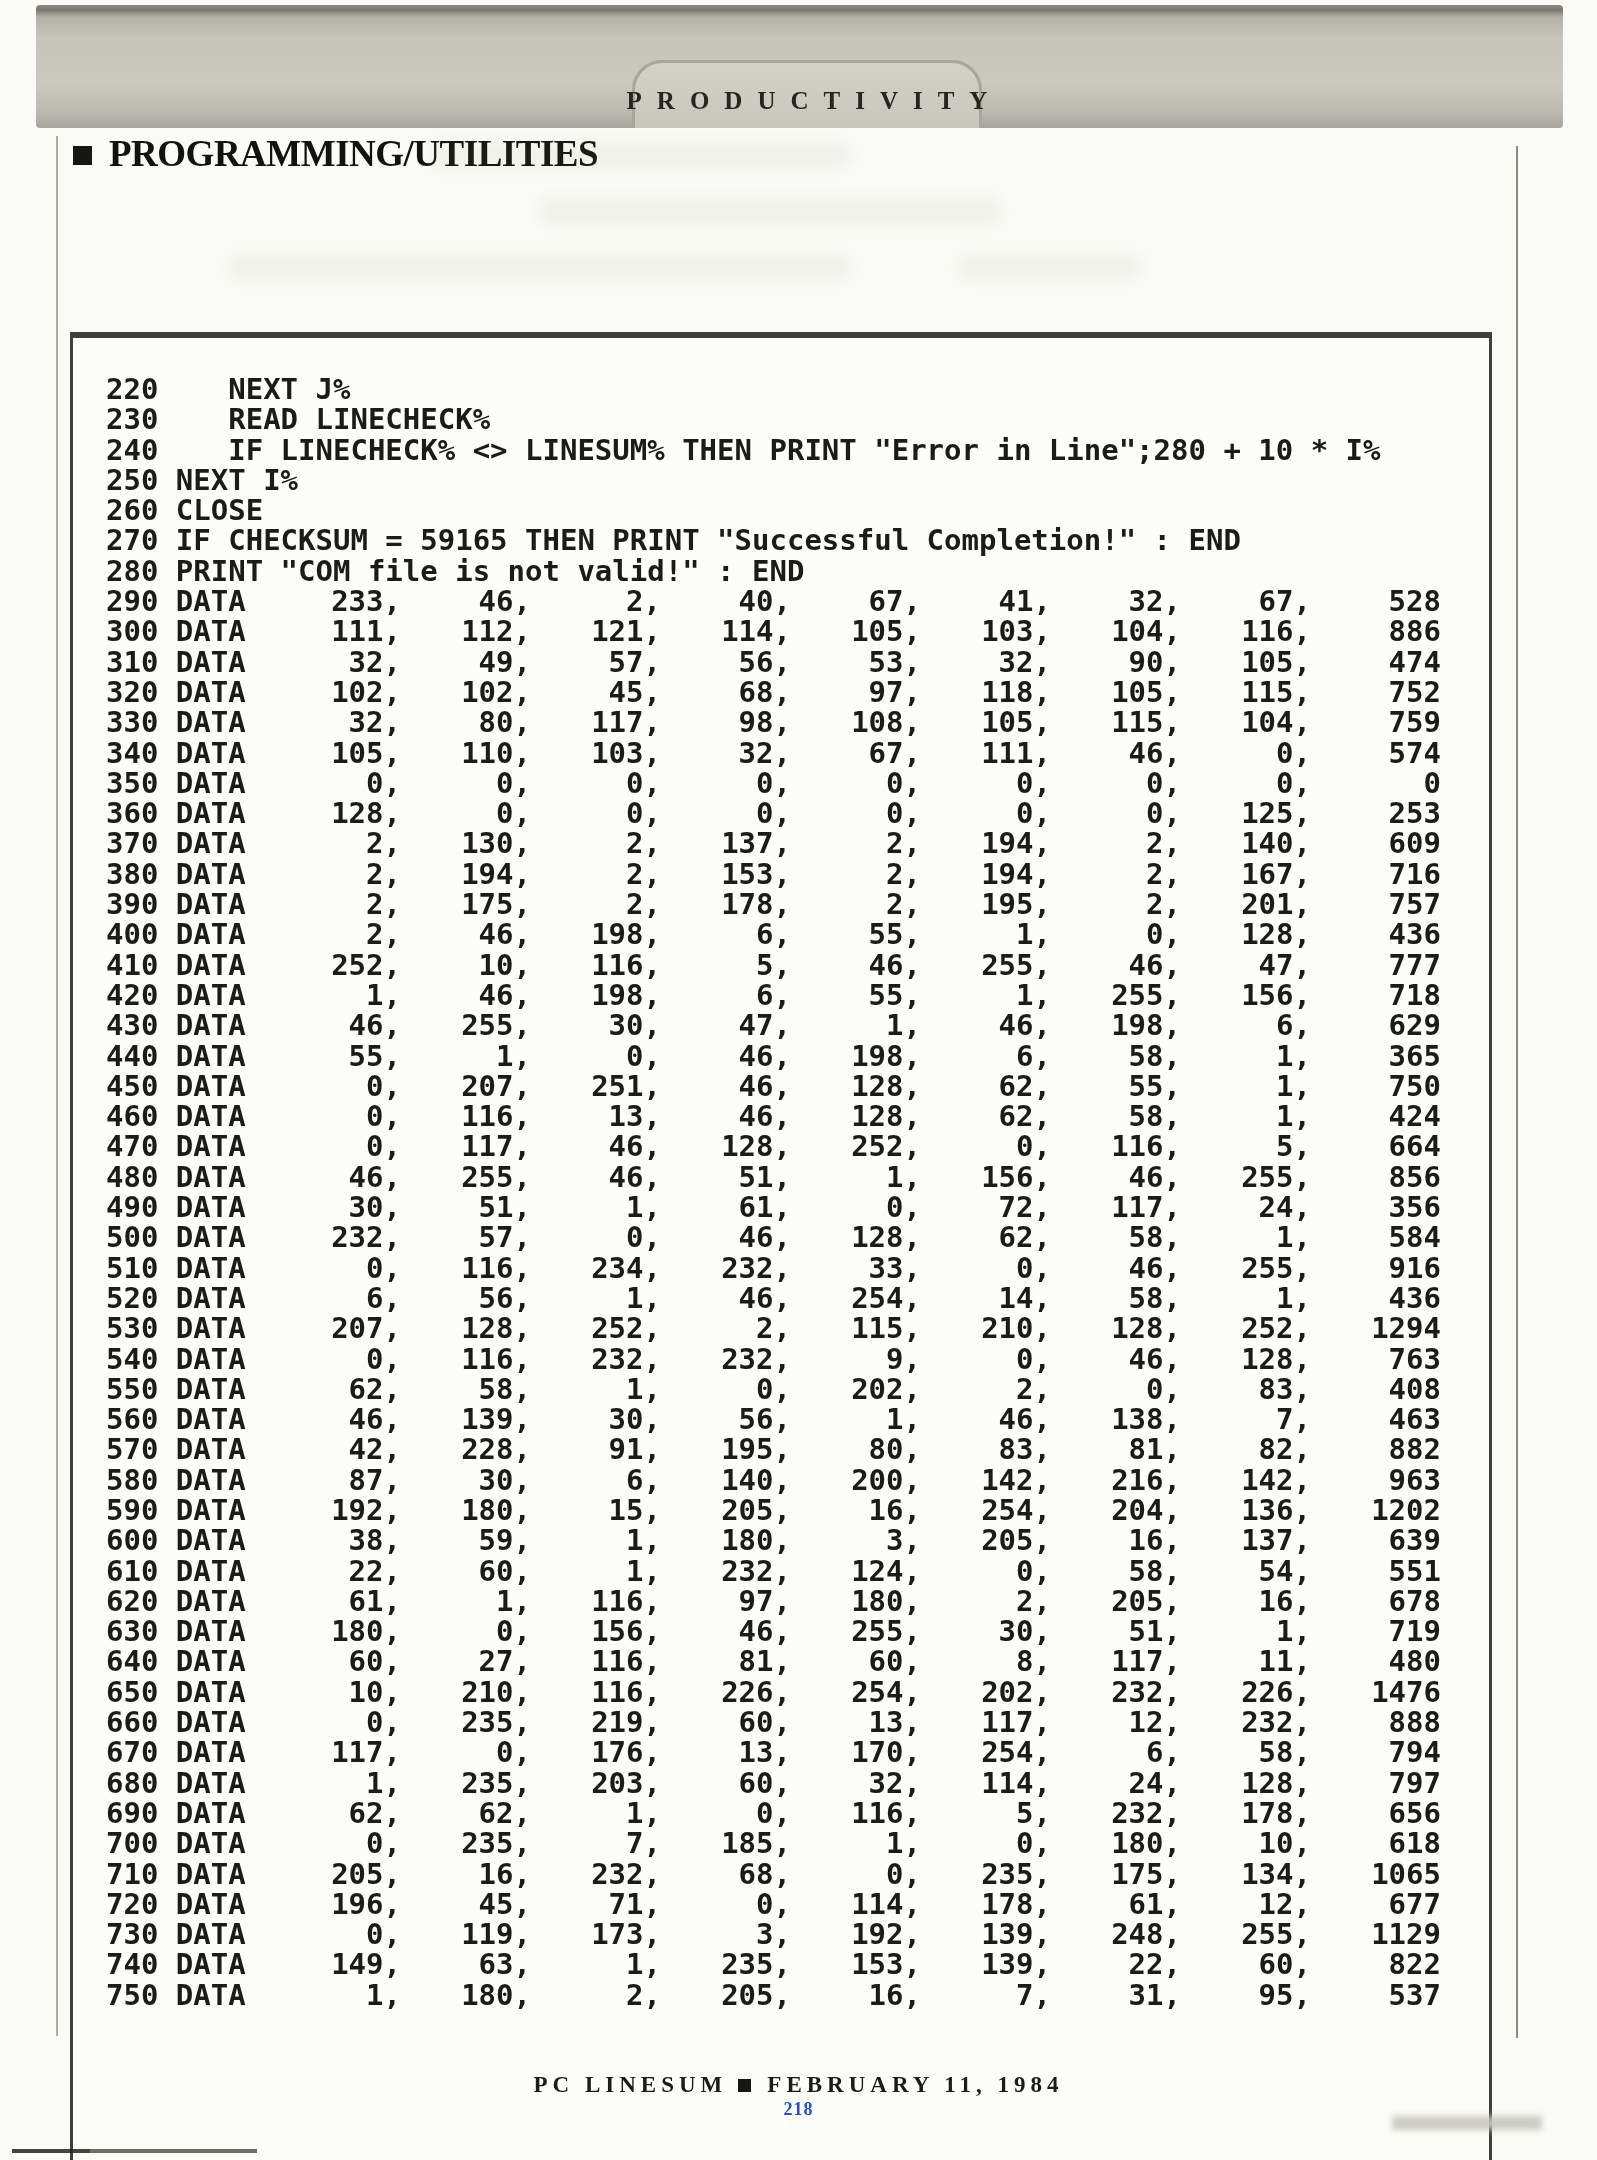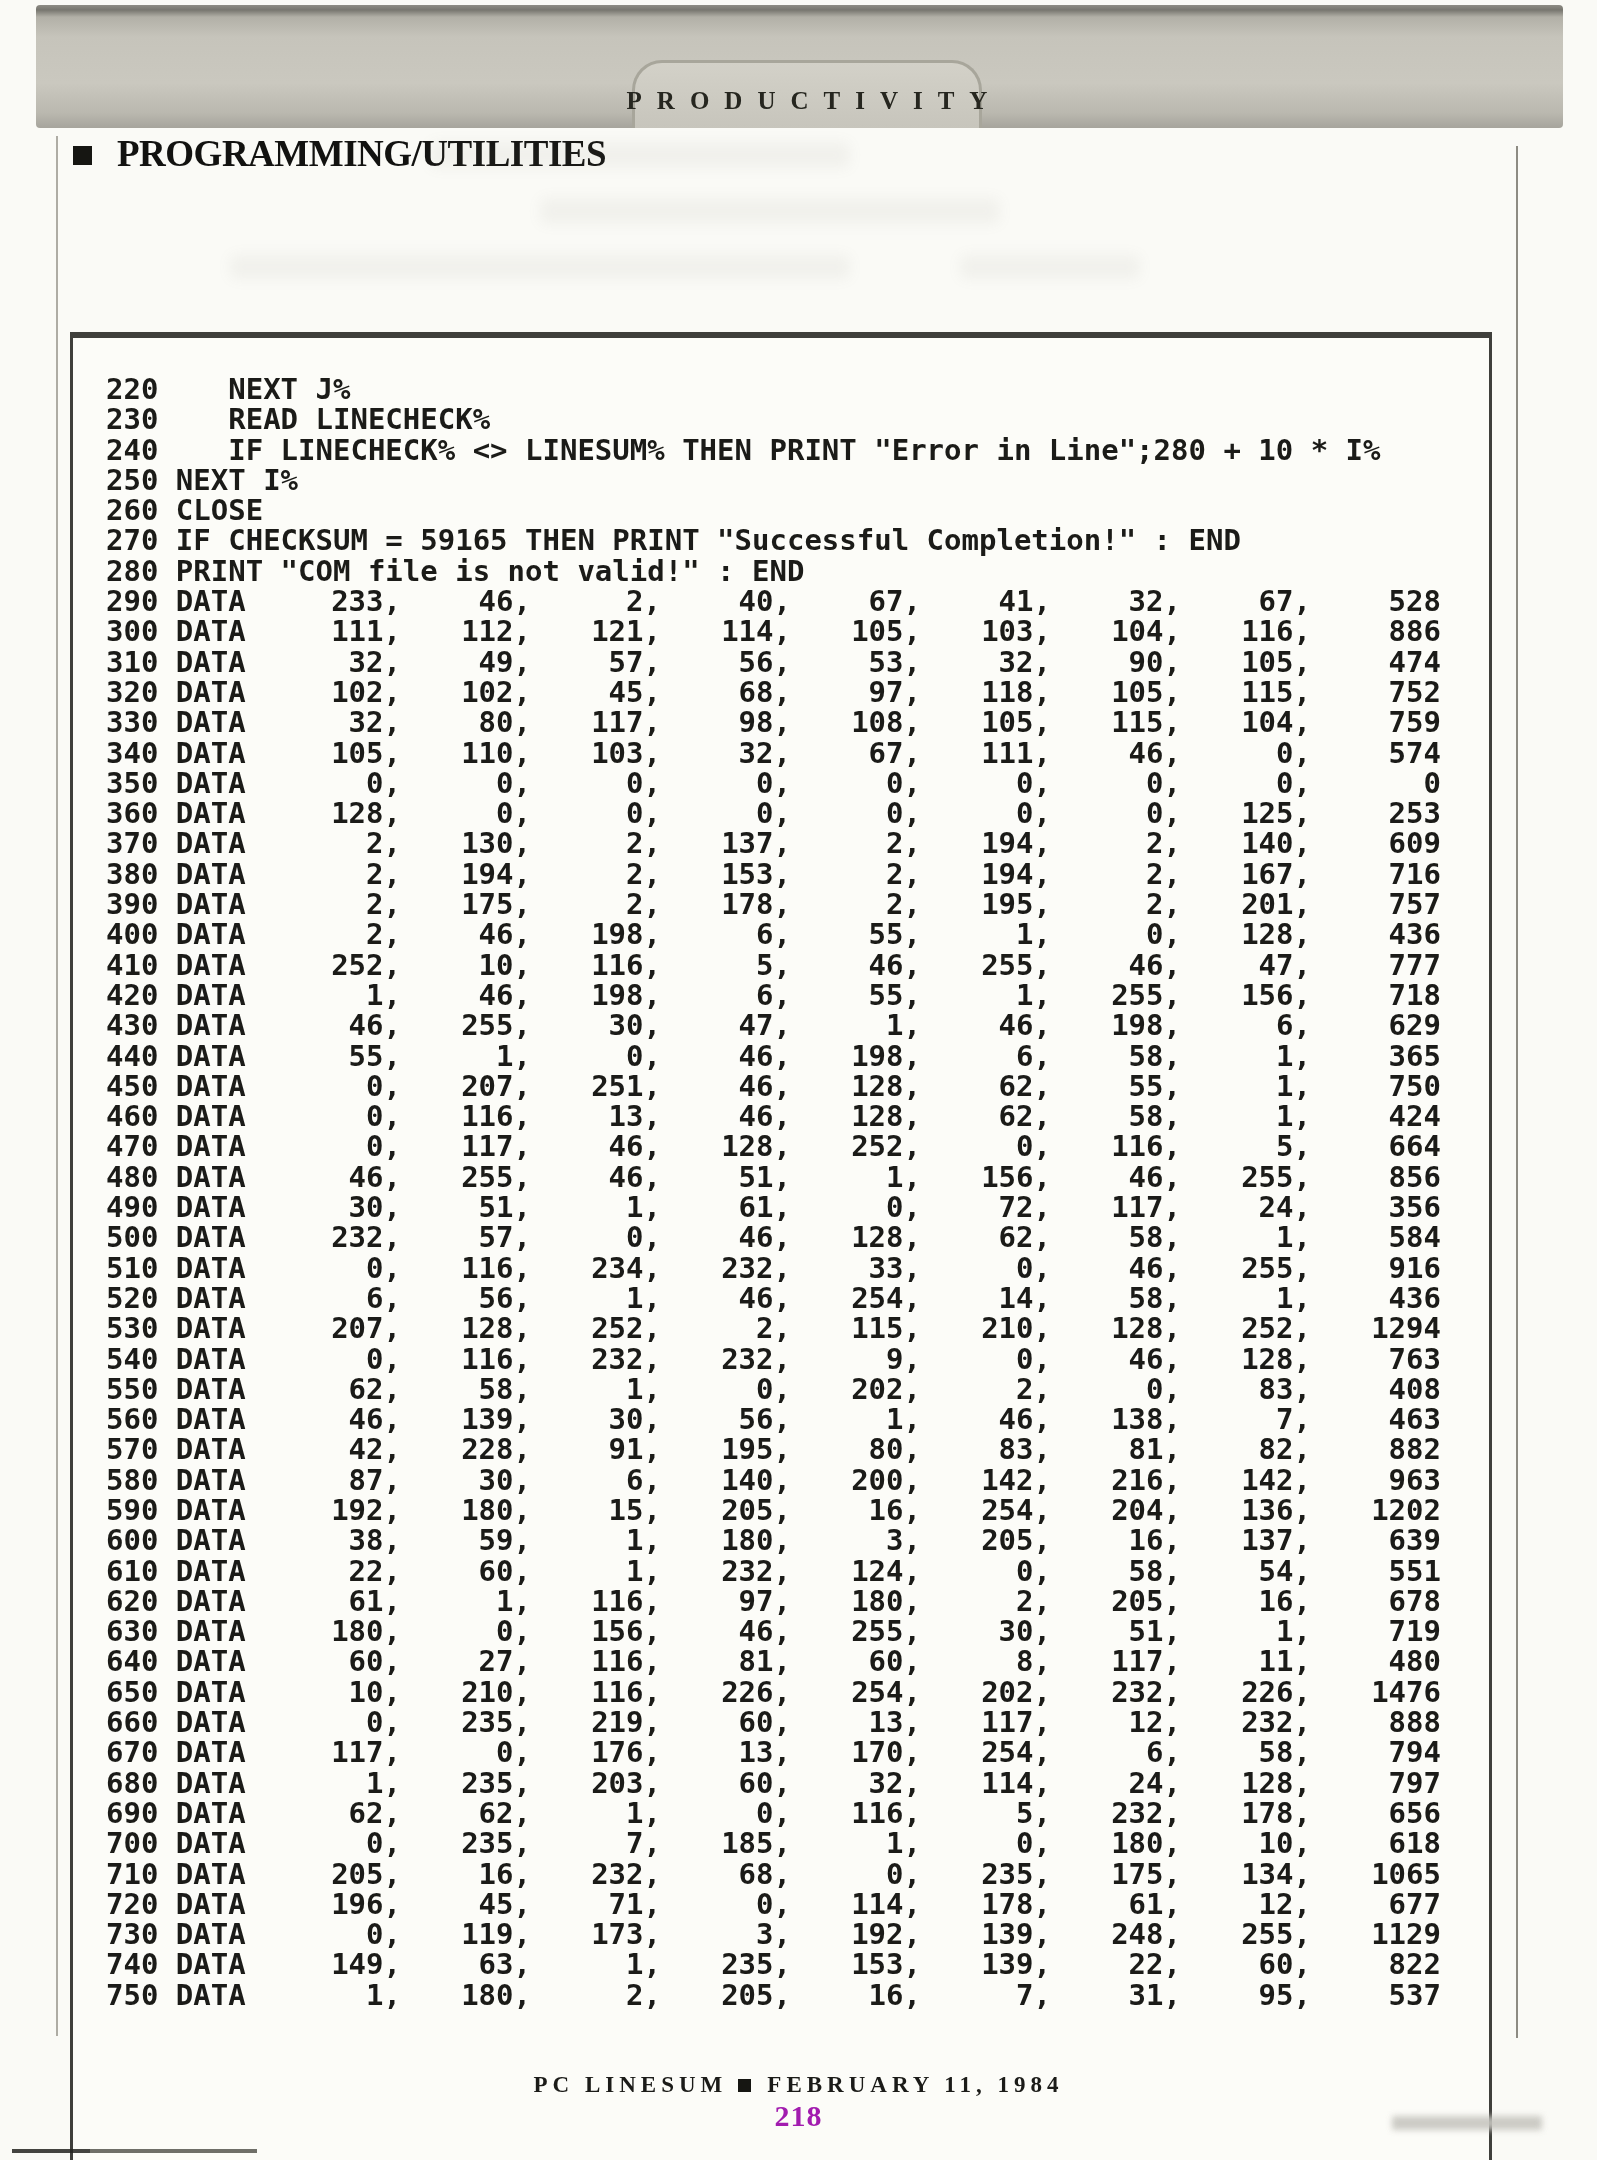--- a/index.html
+++ b/index.html
@@ -44,21 +44,21 @@
     position: absolute; left: 56px; top: 136px;
     width: 2px; height: 1900px; background: #aeaca4;
   }
   .right-rule {
     position: absolute; left: 1516px; top: 146px;
     width: 2px; height: 1892px; background: #8d8b83;
   }
   
   .section-heading {
     position: absolute; left: 73px; top: 132px;
-    display: flex; align-items: center; gap: 25px;
+    display: flex; align-items: center; gap: 17px;
   }
   .bullet {
     width: 19px; height: 19px; background: #161612; margin-top: 3px;
   }
   .heading-text {
     font-weight: bold; font-size: 37px; color: #121210;
     letter-spacing: -0.5px;
   }
   
   .ghost {
@@ -99,22 +99,22 @@
   }
   .footer-line {
     font-weight: bold; font-size: 23px;
     letter-spacing: 5px; color: #1b1b18;
   }
   .footer-bullet {
     display: inline-block; width: 13px; height: 13px;
     background: #161612; margin: 0 16px 0 11px;
   }
   .page-number {
-    font-weight: bold; font-size: 30px; letter-spacing: 1px;
-    color: #a21caf; margin-top: 1px;
+    font-weight: bold; font-size: 18px; letter-spacing: 1px;
+    color: #1d4ed8; margin-top: 1px;
   }
   
   .artifact-line {
     position: absolute; left: 12px; top: 2149px;
     width: 245px; height: 4px;
     background: linear-gradient(90deg, #23231f 0 32%, #56564f 32% 100%);
     opacity: 0.85;
   }
   .artifact-smudge {
     position: absolute; left: 1392px; top: 2116px;

